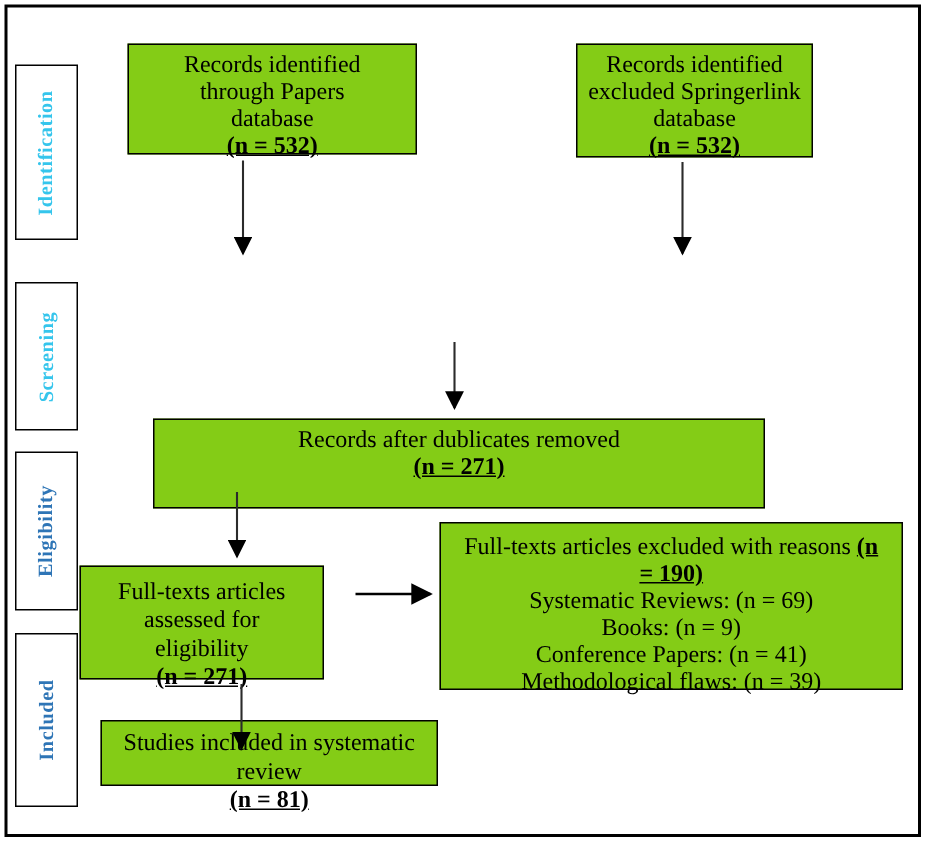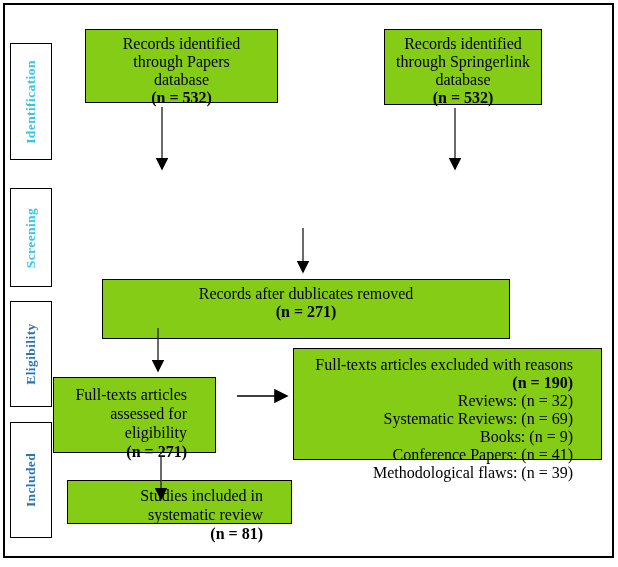--- a/index.html
+++ b/index.html
@@ -18,22 +18,22 @@
   }
   .stage-text{
     transform:rotate(-90deg);white-space:nowrap;
     font-weight:bold;font-size:13.5px;letter-spacing:.4px;
   }
   .box{
     position:absolute;border:1.5px solid #000;box-sizing:border-box;background:#84cc16;
     font-size:16px;line-height:18px;
   }
   .center-box{text-align:center;padding-top:5px;}
-  .left-box{text-align:right;padding:7px 28px 0 10px;line-height:19px;}
-  .count{font-weight:bold;}
+  .left-box{text-align:center;padding:7px 10px 0 10px;line-height:19px;}
+  .count{font-weight:bold;text-decoration:underline;}
   .arrows{position:absolute;left:0;top:0;width:618px;height:567px;pointer-events:none;}
 </style>
 </head>
 <body>
 
 <div class="page">
 
   <div class="frame"></div>
 
   <div class="stage" style="left:10px;top:43px;width:42px;height:117px">
@@ -51,39 +51,38 @@
 
   <div class="box center-box" style="left:85px;top:29px;width:193px;height:74px">
     <div>Records identified</div>
     <div>through Papers</div>
     <div>database</div>
     <div class="count">(n = 532)</div>
   </div>
 
   <div class="box center-box" style="left:384px;top:29px;width:158px;height:76px">
     <div>Records identified</div>
-    <div>through Springerlink</div>
+    <div>excluded Springerlink</div>
     <div>database</div>
     <div class="count">(n = 532)</div>
   </div>
 
 
   <div class="box center-box" style="left:102px;top:279px;width:408px;height:60px">
     <div>Records after dublicates removed</div>
     <div class="count">(n = 271)</div>
   </div>
 
   <div class="box left-box" style="left:53px;top:377px;width:163px;height:76px">
     <div>Full-texts articles assessed for eligibility</div>
     <div class="count">(n = 271)</div>
   </div>
 
   <div class="box left-box" style="left:293px;top:348px;width:309px;height:112px;line-height:18px">
     <div><span>Full-texts articles excluded with reasons</span> <span class="count">(n = 190)</span></div>
-    <div>Reviews: (n = 32)</div>
     <div>Systematic Reviews: (n = 69)</div>
     <div>Books: (n = 9)</div>
     <div>Conference Papers: (n = 41)</div>
     <div>Methodological flaws: (n = 39)</div>
   </div>
 
   <div class="box left-box" style="left:67px;top:480px;width:225px;height:44px;padding-top:5px">
     <div>Studies included in systematic review</div>
     <div class="count">(n = 81)</div>
   </div>

